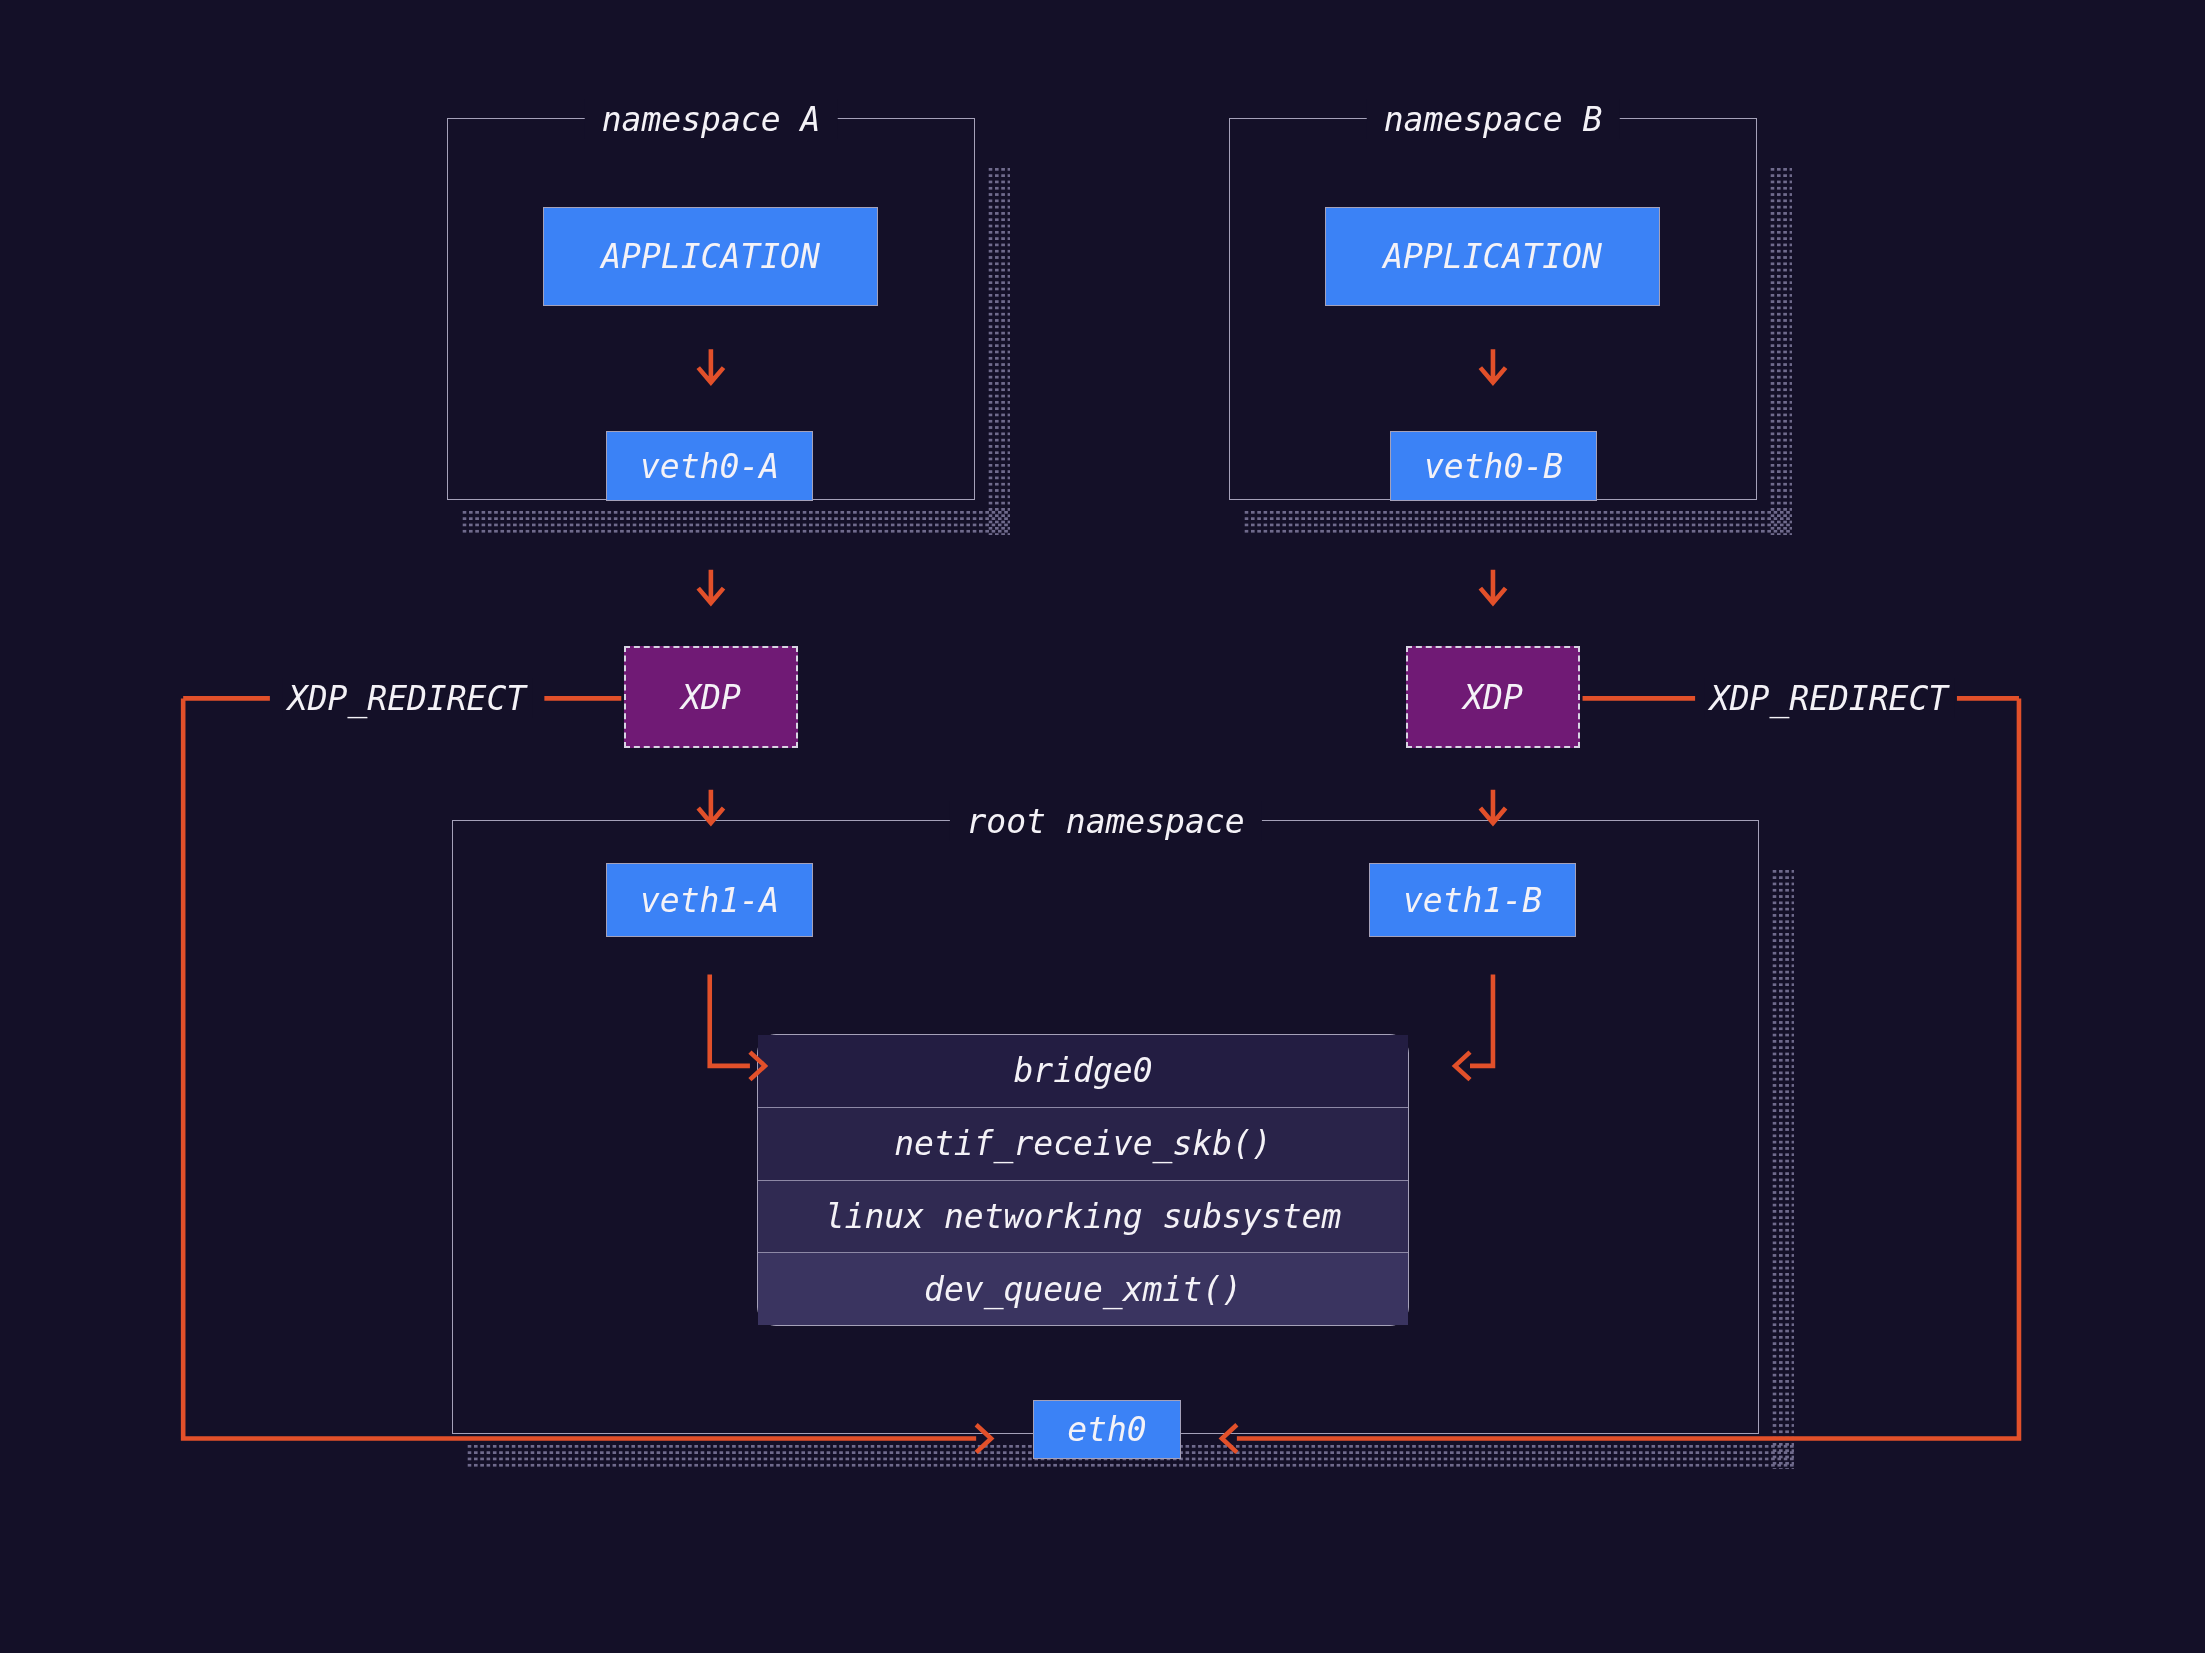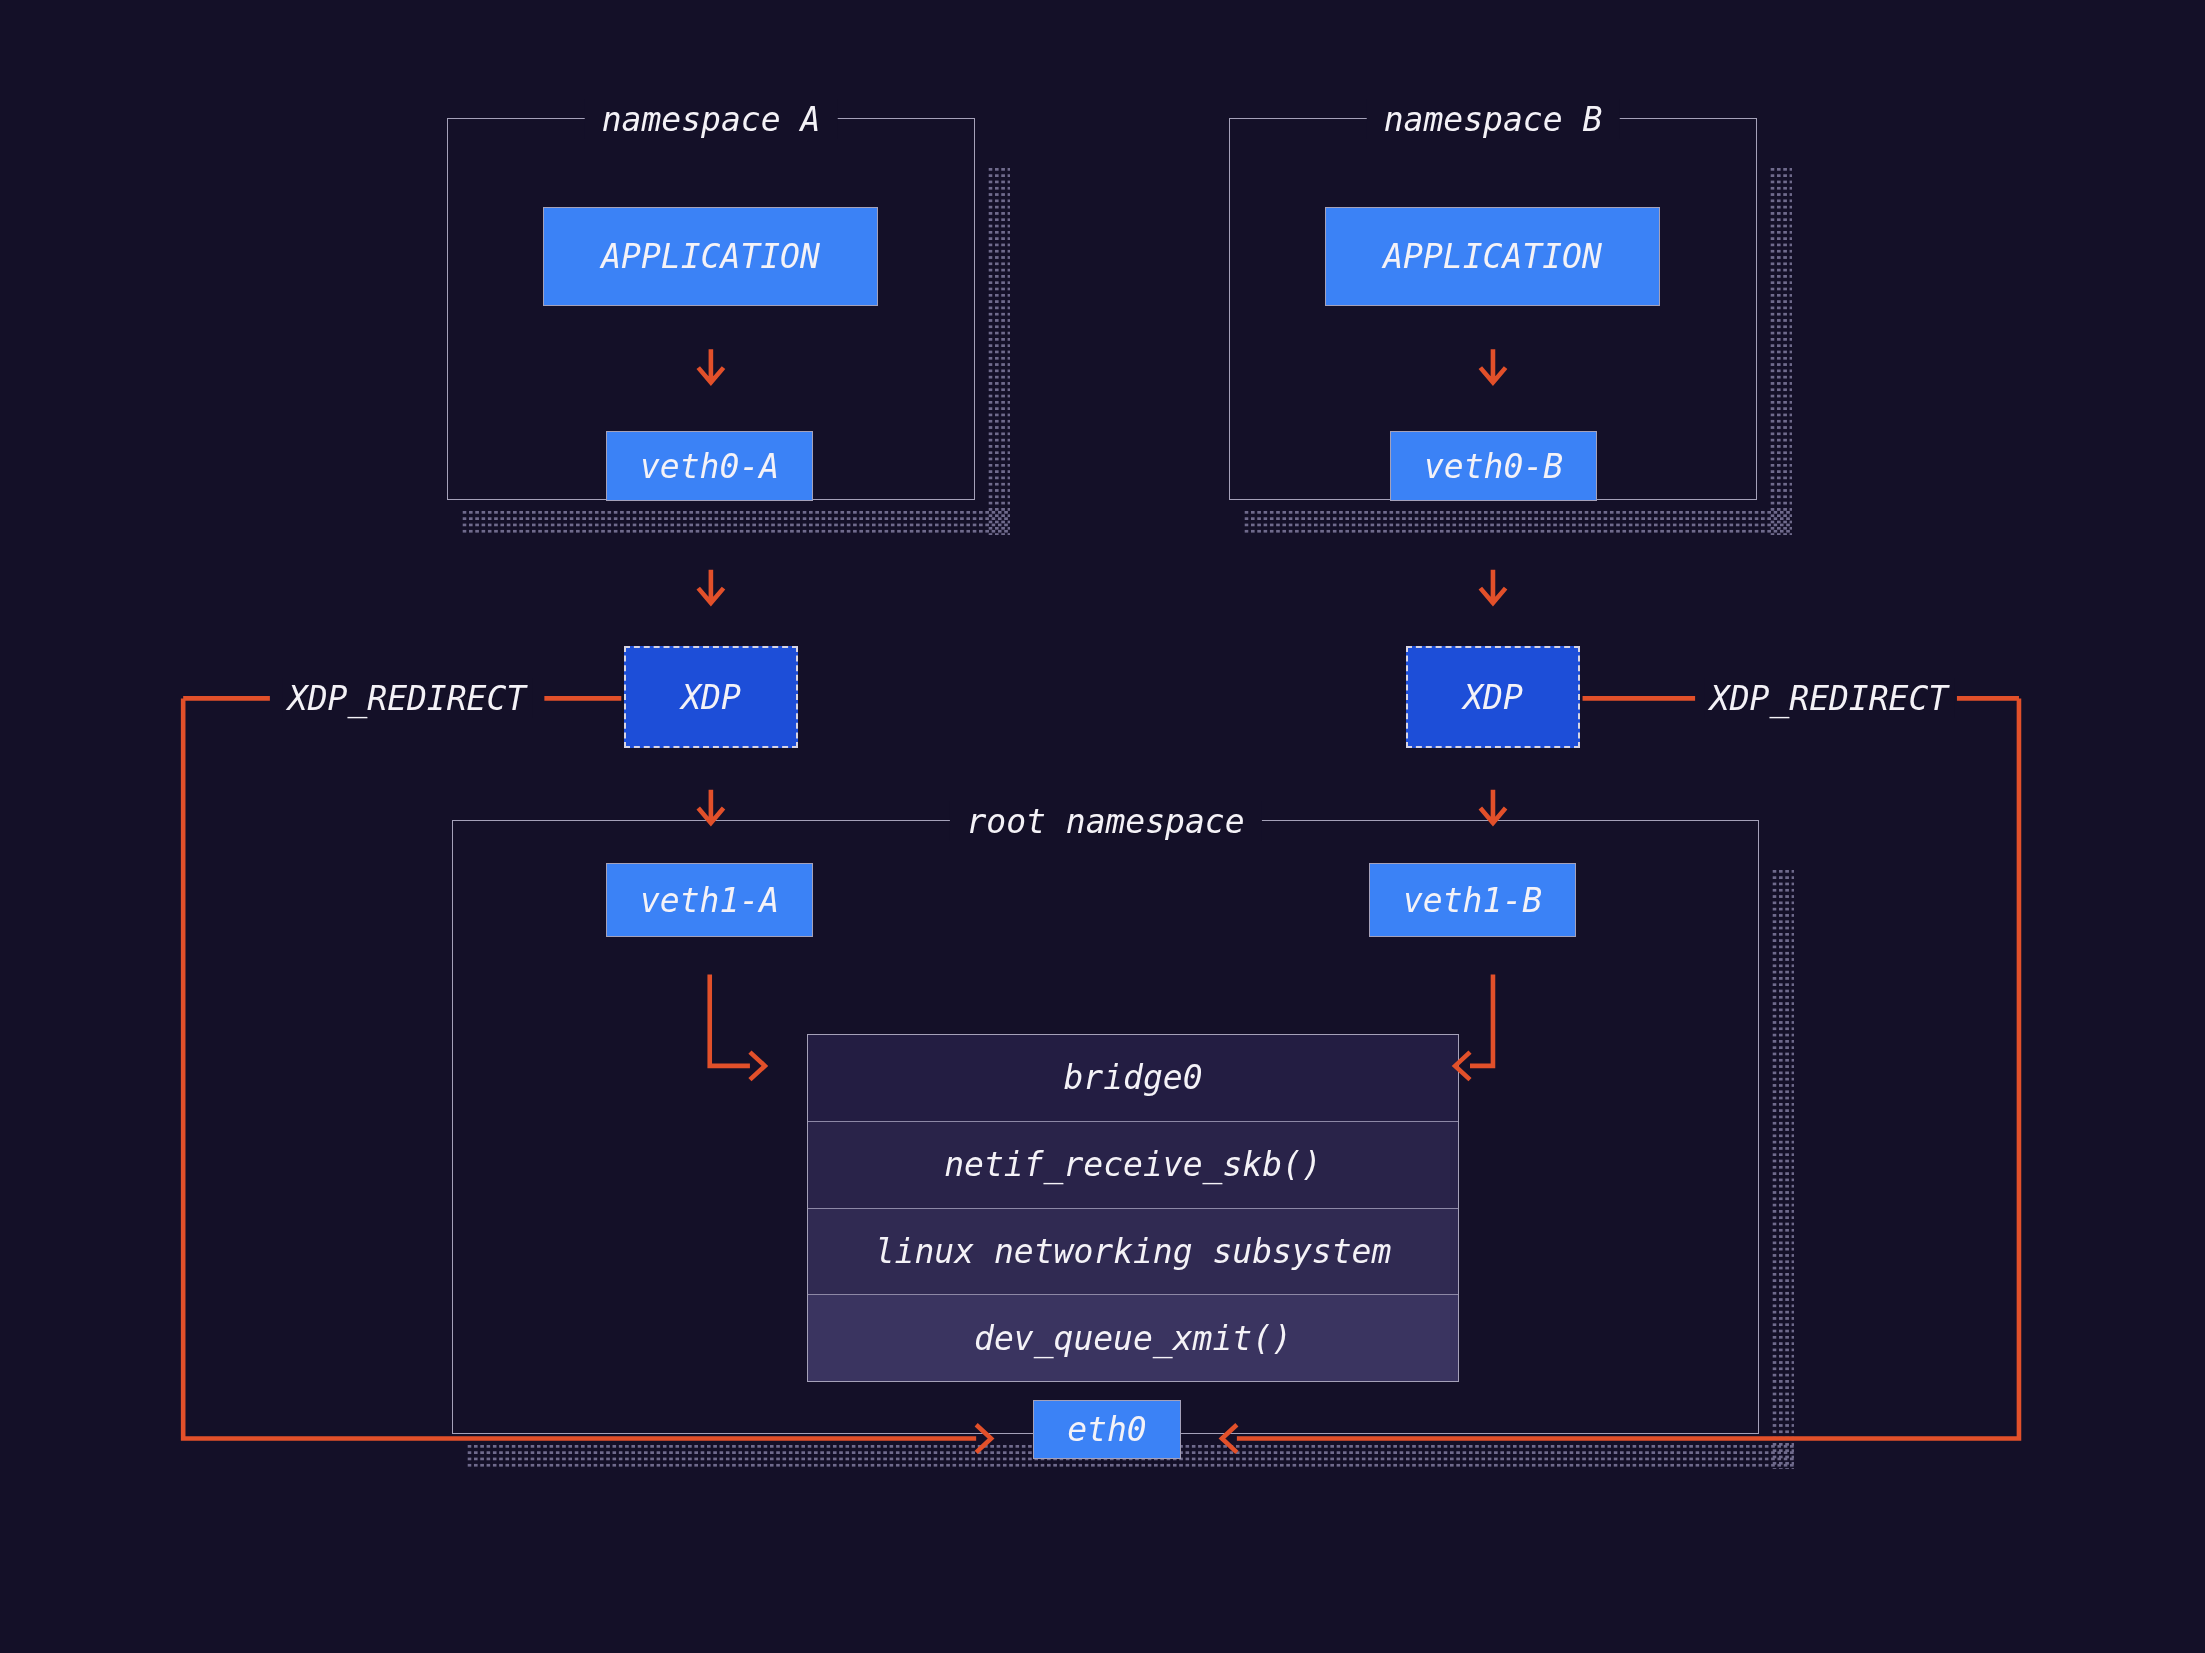--- a/index.html
+++ b/index.html
@@ -10,21 +10,21 @@
     color:#f4f2f7;
     font-style:italic;
   }
   .box{
     position:absolute;border:1.7px solid #a5a1b9;box-sizing:border-box;
     display:flex;align-items:center;justify-content:center;
     font-size:33px;letter-spacing:0;white-space:nowrap;
   }
   .fill{background:#3b82f6;}
   .outline{background:transparent;}
-  .xdp{background:#1d4ed8;border:2.3px dashed #d8d5e3;align-items:center;}
+  .xdp{background:#701a75;border:2.3px dashed #d8d5e3;align-items:center;}
   .title{
     position:absolute;left:50%;top:0;transform:translate(-50%,-50%);
     background:#141028;padding:0 17px;font-size:33px;white-space:nowrap;
   }
   
   .shadow-r,.shadow-b{
     position:absolute;
     background:conic-gradient(#6f6a8c 0 25%, transparent 0 100%);
     background-size:6.3px 6.3px;
   }
@@ -88,21 +88,21 @@
     <div class="shadow-b"></div>
     <span class="title">root namespace</span>
   </div>
   <div class="box fill" style="left:606px;top:863px;width:207px;height:74px;">
     <span>veth1-A</span>
   </div>
   <div class="box fill" style="left:1369px;top:863px;width:207px;height:74px;">
     <span>veth1-B</span>
   </div>
 
-  <div class="stack" style="left:807px;top:1034px;width:652px;height:348px;">
+  <div class="stack" style="left:757px;top:1034px;width:652px;height:292px;border-radius:19px;">
     <div class="row" style="background:#231d42;">
       <span>bridge0</span>
     </div>
     <div class="row" style="background:#292349;">
       <span>netif_receive_skb()</span>
     </div>
     <div class="row" style="background:#302a52;">
       <span>linux networking subsystem</span>
     </div>
     <div class="row" style="background:#3a3460;">

